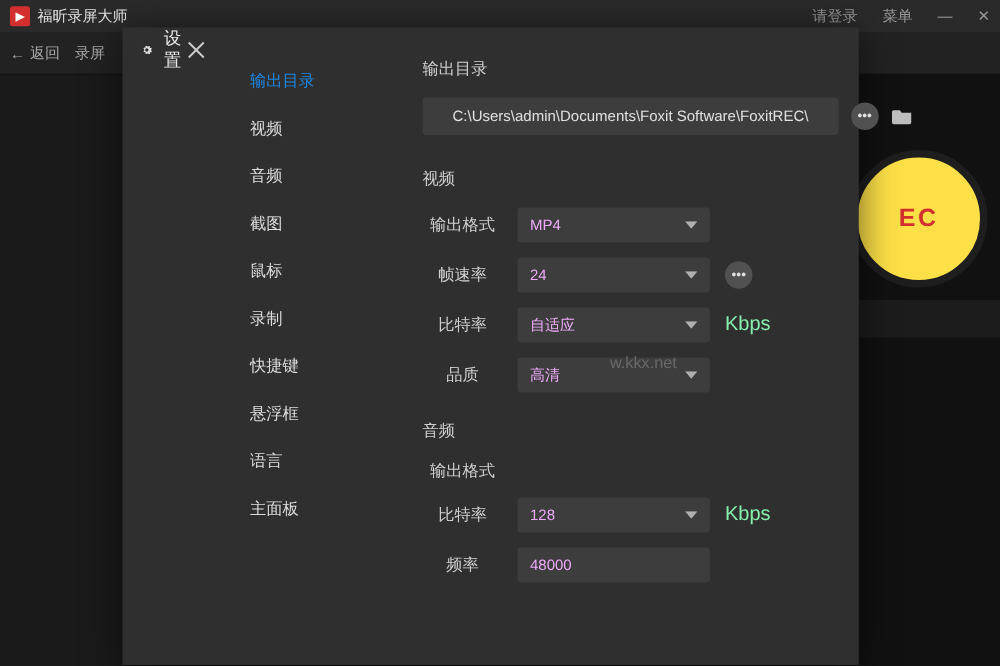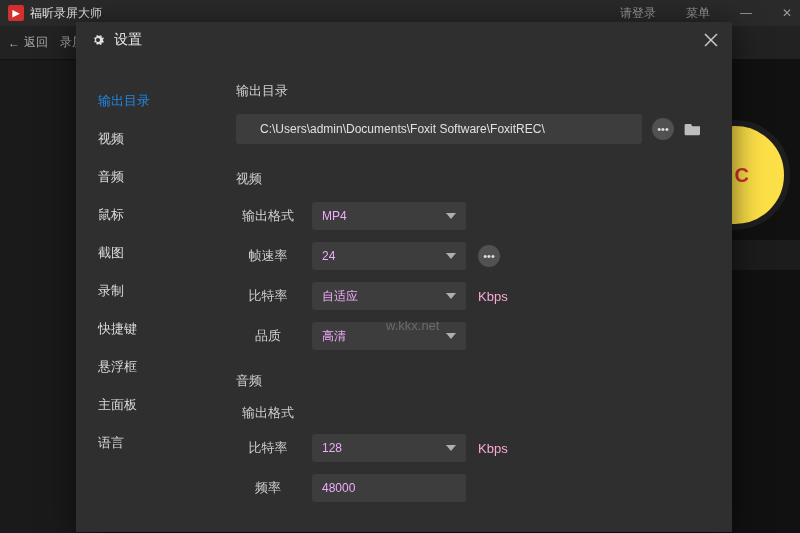--- a/index.html
+++ b/index.html
@@ -1,53 +1,53 @@
 <!DOCTYPE html>
 <html><head>
 <meta charset="utf-8">
 <style>
 *{margin:0;padding:0;box-sizing:border-box;font-family:"Microsoft YaHei",sans-serif;-webkit-font-smoothing:antialiased}
 body{width:800px;height:533px;background:#1a1a1a;overflow:hidden;position:relative;color:#ccc;font-size:13px}
 
 
 .app-titlebar{height:26px;background:#2a2a2a;display:flex;align-items:center;padding:0 8px;color:#e0e0e0;font-size:12px}
 .app-logo{width:16px;height:16px;background:#d32f2f;border-radius:2px;display:flex;align-items:center;justify-content:center;margin-right:6px;color:#fff;font-size:9px;font-weight:bold}
-.app-title-actions{margin-left:auto;display:flex;align-items:center;gap:30px;color:#999}
+.app-title-actions{margin-left:auto;display:flex;align-items:center;gap:20px;color:#999}
 .app-title-actions span{cursor:pointer}
 .app-toolbar{height:34px;background:#222;display:flex;align-items:center;padding:0 8px;gap:12px;color:#aaa;font-size:12px;border-bottom:1px solid #111}
 .app-back{display:flex;align-items:center;gap:4px}
 .app-body{display:flex;height:calc(100% - 60px)}
 .app-left{width:100px;background:#1a1a1a;border-right:1px solid #111}
 .app-main{flex:1;background:#111;position:relative}
 .rec-button{position:absolute;right:10px;top:60px;width:110px;height:110px;border-radius:55px;background:#fde047;border:6px solid #1e1e1e;display:flex;align-items:center;justify-content:center;color:#d32f2f;font-weight:bold;font-size:20px;letter-spacing:2px}
 .video-list-bar{position:absolute;left:0;top:180px;right:0;height:30px;background:#1c1c1c;display:flex;align-items:center;padding:0 10px;color:#888;font-size:12px;gap:6px}
 .list-icon{color:#888}
 
 
-.dialog{position:absolute;left:76px;top:22px;width:656px;height:510px;background:#2f2f2f;box-shadow:0 4px 30px rgba(0,0,0,.6);display:flex;flex-direction:column}
+.dialog{position:absolute;left:98px;top:22px;width:589px;height:510px;background:#2f2f2f;box-shadow:0 4px 30px rgba(0,0,0,.6);display:flex;flex-direction:row}
 .dlg-titlebar{height:36px;display:flex;align-items:center;padding:0 14px;color:#e8e8e8;font-size:14px}
 .gear-ic{width:16px;height:16px;margin-right:8px}
 .dlg-close{margin-left:auto;cursor:pointer;color:#ccc;font-size:18px}
 .dlg-body{flex:1;display:flex;min-height:0}
 .dlg-nav{width:140px;padding:24px 0}
 .nav-item{padding:10px 22px;color:#ddd;font-size:13px;cursor:pointer}
 .nav-item.active{color:#1e88e5}
 .dlg-content{flex:1;padding:24px 30px 10px 20px;overflow-y:auto;position:relative}
 .section-title{color:#d0d0d0;font-size:13px;margin-bottom:14px}
 .path-row{display:flex;align-items:center;gap:10px;margin-bottom:26px}
 .path-box{flex:1;height:30px;background:#3d3d3d;border-radius:3px;display:flex;align-items:center;padding:0 24px;color:#e0e0e0;font-size:12px;overflow:hidden;white-space:nowrap}
 .round-btn{width:22px;height:22px;border-radius:11px;background:#515151;display:flex;align-items:center;justify-content:center;color:#e0e0e0;font-size:11px;cursor:pointer;flex-shrink:0}
 .folder-ic{width:18px;height:14px;cursor:pointer;flex-shrink:0}
 .group{margin-bottom:22px}
 .group-title{color:#d0d0d0;font-size:13px;margin-bottom:14px}
 .field-row{display:flex;align-items:center;margin-bottom:12px;gap:12px}
 .field-label{width:64px;text-align:center;color:#d0d0d0;font-size:13px}
 .select-box{width:154px;height:28px;background:#3d3d3d;border-radius:3px;display:flex;align-items:center;padding:0 10px;color:#f0abfc;font-size:12px;cursor:pointer;position:relative}
 .select-box .chev{margin-left:auto;opacity:.8}
-.unit{color:#f9a8d4;font-size:13px}
+.unit{color:#86efac;font-size:16px}
 .watermark{position:absolute;left:170px;top:260px;color:#6a6a6a;font-size:13px;pointer-events:none}
 
 
 .dlg-content::-webkit-scrollbar{width:6px}
 .dlg-content::-webkit-scrollbar-thumb{background:#555;border-radius:3px}
 svg{display:block}
 </style>
 </head>
 <body>
 
@@ -92,27 +92,27 @@
           <line x1="1" y1="1" x2="13" y2="13"></line>
           <line x1="13" y1="1" x2="1" y2="13"></line>
         </svg>
     </span>
   </div>
   <div class="dlg-body">
     <div class="dlg-nav">
       <div class="nav-item active">输出目录</div>
       <div class="nav-item">视频</div>
       <div class="nav-item">音频</div>
+      <div class="nav-item">截图</div>
       <div class="nav-item">鼠标</div>
-      <div class="nav-item">截图</div>
       <div class="nav-item">录制</div>
       <div class="nav-item">快捷键</div>
       <div class="nav-item">悬浮框</div>
+      <div class="nav-item">语言</div>
       <div class="nav-item">主面板</div>
-      <div class="nav-item">语言</div>
     </div>
 
     <div class="dlg-content">
 
       <div class="section-title">输出目录</div>
       <div class="path-row">
         <div class="path-box">
           <span>C:\Users\admin\Documents\Foxit Software\FoxitREC\</span>
         </div>
         <div class="round-btn">

